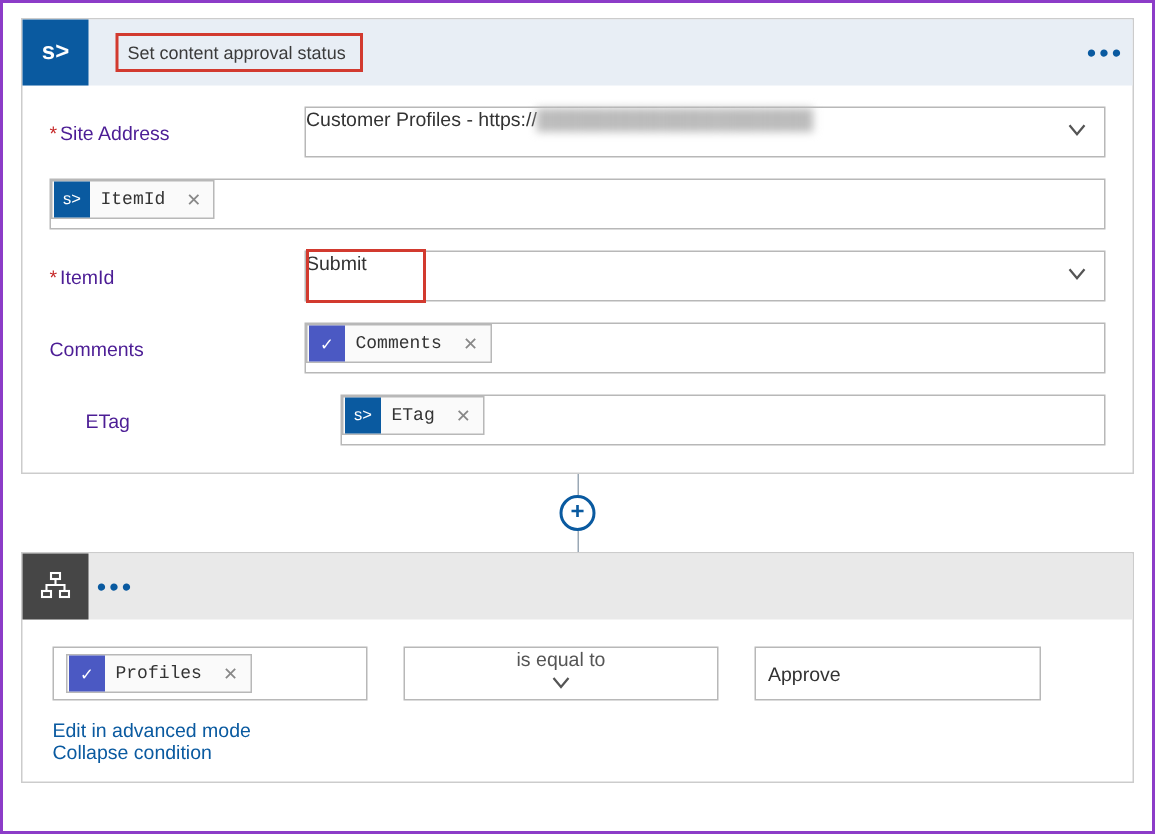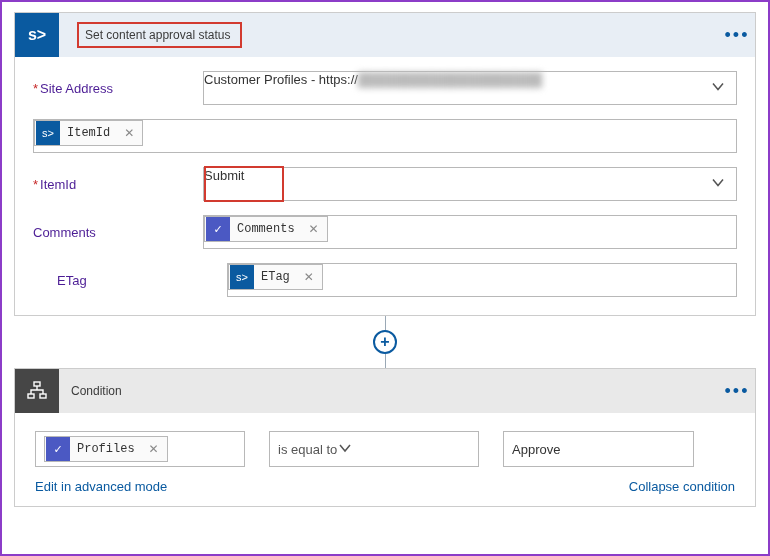--- a/index.html
+++ b/index.html
@@ -26,23 +26,23 @@
 .chip-icon.appr { background: #4b59c3; }
 .chip-text { padding: 0 6px; color: #333; font-family: Liberation Mono, monospace; }
 .chip-x { padding: 0 8px; color: #888; cursor: pointer; font-size: 12px; }
 .connector { display: flex; flex-direction: column; align-items: center; margin: 0 12px; }
 .vline { width: 1px; height: 14px; background: #9aa8b5; }
 .plus-circle { width: 24px; height: 24px; border: 2px solid #0a5aa0; border-radius: 50%; color: #0a5aa0; display: flex; align-items: center; justify-content: center; font-size: 16px; font-weight: bold; cursor: pointer; background: #fff; }
 .cond-body { padding: 18px 20px 10px 20px; }
 .cond-row { display: flex; gap: 24px; margin-bottom: 10px; }
 .cond-box { height: 36px; border: 1px solid #b8b8b8; display: flex; align-items: center; padding: 0 8px; font-size: 13px; position: relative; }
 .cond-box.left { width: 210px; }
-.cond-box.mid { width: 210px; color: #555; }
+.cond-box.mid { width: 210px; color: #555; flex-direction: column; }
 .cond-box.right { width: 191px; color: #333; }
-.cond-footer { display: flex; justify-content: space-between; font-size: 13px; padding: 2px 0; }
+.cond-footer { display: flex; justify-content: space-between; font-size: 13px; padding: 2px 0; flex-direction: column; }
 .link { color: #0a5aa0; cursor: pointer; }
 .action-highlight { position: absolute; left: 0; top: -2px; height: 36px; width: 80px; border: 2px solid #d23a2f; pointer-events: none; }
 svg.chev-svg { width: 16px; height: 16px; }
 svg.chev-svg path { stroke: #555; stroke-width: 1.5; fill: none; }
 .sp-logo { font-weight: bold; font-size: 16px; }
 </style>
 </head>
 <body>
 
 <div class="card">
@@ -126,21 +126,20 @@
     <div class="hdr-icon cond">
       <svg width="20" height="20" viewBox="0 0 20 20">
           <g stroke="#fff" stroke-width="1.4" fill="none">
             <rect x="7" y="1" width="6" height="4"></rect>
             <path d="M10 5 L10 9 M4 13 L4 9 L16 9 L16 13"></path>
             <rect x="1" y="13" width="6" height="4"></rect>
             <rect x="13" y="13" width="6" height="4"></rect>
           </g>
         </svg>
     </div>
-    <div class="hdr-title">Condition</div>
     <div class="hdr-menu">•••</div>
   </div>
   <div class="cond-body">
     <div class="cond-row">
       <div class="cond-box left">
         <span class="chip">
           <span class="chip-icon appr">✓</span>
           <span class="chip-text">Profiles</span>
           <span class="chip-x">✕</span>
         </span>

